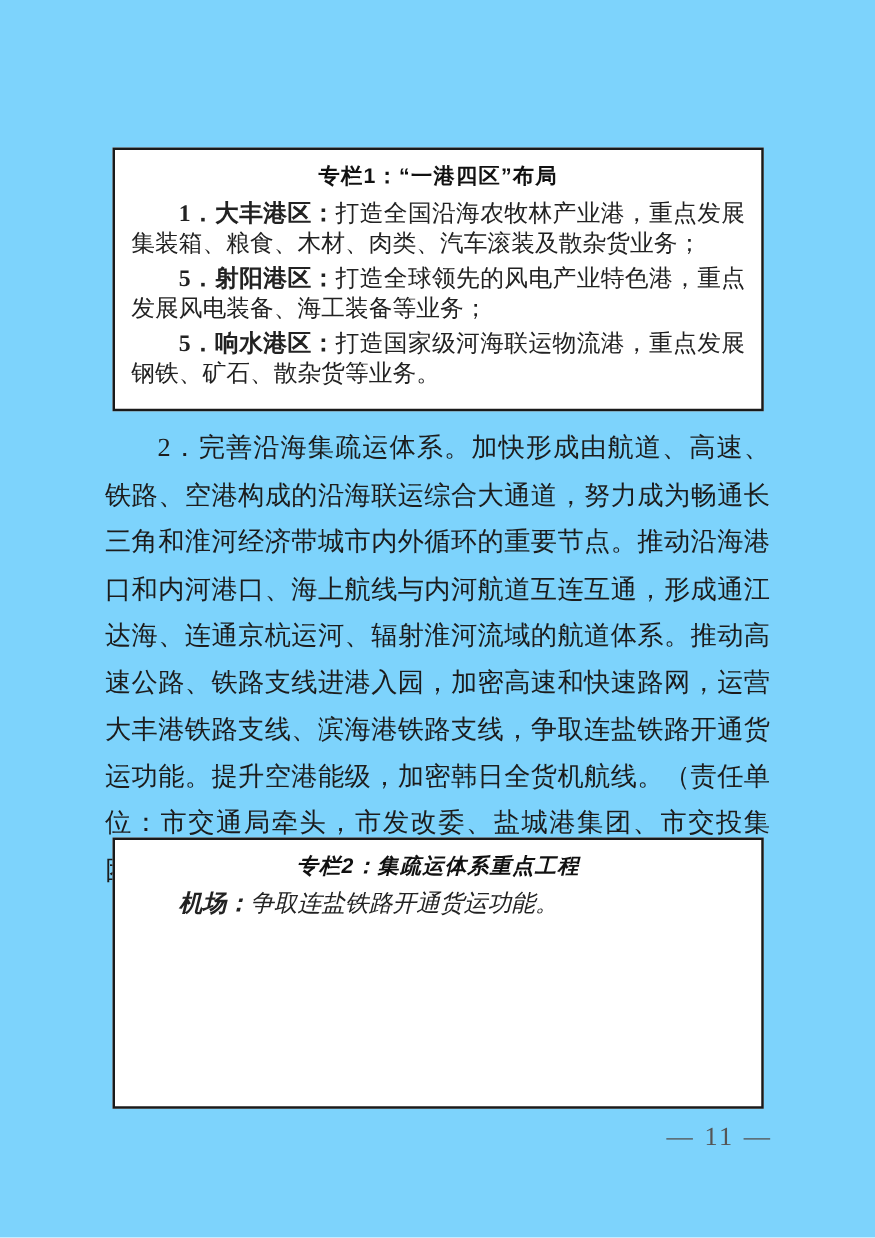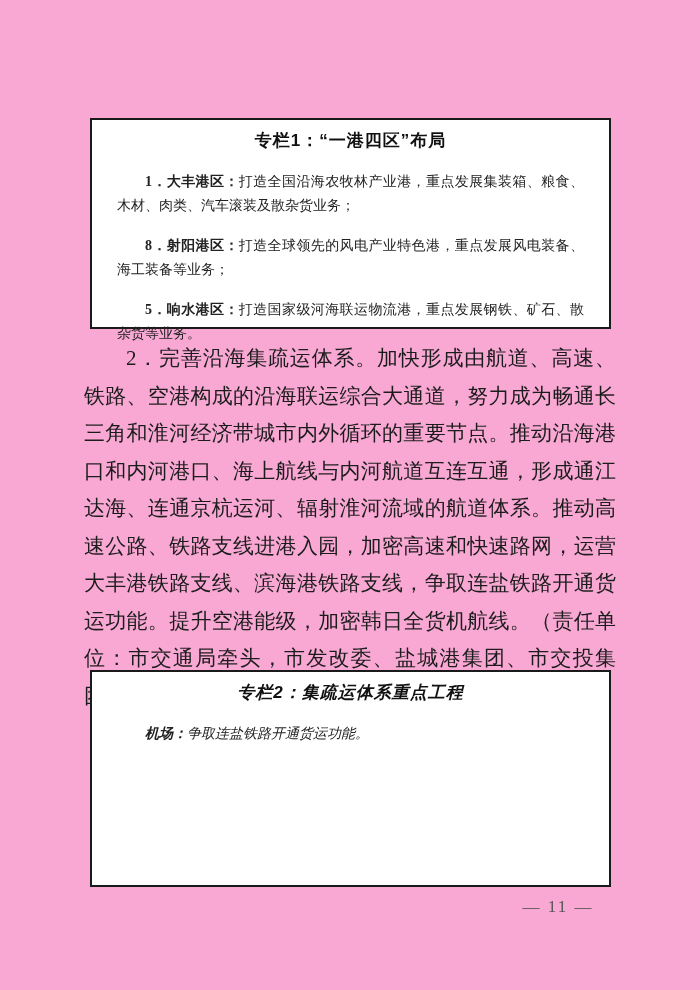--- a/index.html
+++ b/index.html
@@ -1,20 +1,20 @@
 <!DOCTYPE html>
 <html><head>
 <meta charset="utf-8">
 <style>
   html, body { margin: 0; padding: 0; background: #ffffff; }
   .page {
     position: relative;
     width: 700px;
     height: 990px;
-    background: #f9a8d4;
+    background: #7dd3fc;
     font-family: "Liberation Serif", "DejaVu Serif", serif;
     color: #1c1c1c;
     overflow: hidden;
   }
 
   
   .box {
     position: absolute;
     left: 90px;
     width: 521px;
@@ -30,22 +30,22 @@
     text-align: center;
     font-weight: 700;
     font-size: 17px;
     line-height: 26px;
     margin: 2px 0 6px 0;
     font-family: "Liberation Sans", "DejaVu Sans", sans-serif;
     letter-spacing: 1px;
     color: #111111;
   }
   .box-item {
-    margin: 16px;
-    font-size: 14px;
+    margin: 4px;
+    font-size: 19px;
     line-height: 24px;
     text-align: justify;
     text-indent: 2em;
     color: #222222;
   }
   .box-item .lead { font-weight: 700; }
 
   
   .paragraph {
     position: absolute;
@@ -59,35 +59,35 @@
     color: #1c1c1c;
   }
   .paragraph .lead { font-weight: 400; }
 
   
   .page-number {
     position: absolute;
     top: 897px;
     left: 498px;
     width: 120px;
-    text-align: center;
-    font-size: 17px;
+    text-align: right;
+    font-size: 21px;
     letter-spacing: 2px;
     color: #555555;
   }
 </style>
 </head>
 <body>
 
 <div class="page">
 
   <div class="box box1">
     <div class="box-title">专栏1：“一港四区”布局</div>
     <p class="box-item"><b class="lead">1．大丰港区：</b><span>打造全国沿海农牧林产业港，重点发展集装箱、粮食、木材、肉类、汽车滚装及散杂货业务；</span></p>
-    <p class="box-item"><b class="lead">8．射阳港区：</b><span>打造全球领先的风电产业特色港，重点发展风电装备、海工装备等业务；</span></p>
+    <p class="box-item"><b class="lead">5．射阳港区：</b><span>打造全球领先的风电产业特色港，重点发展风电装备、海工装备等业务；</span></p>
     <p class="box-item"><b class="lead">5．响水港区：</b><span>打造国家级河海联运物流港，重点发展钢铁、矿石、散杂货等业务。</span></p>
   </div>
 
   <div class="paragraph">
     <b class="lead">2．完善沿海集疏运体系。</b><span>加快形成由航道、高速、铁路、空港构成的沿海联运综合大通道，努力成为畅通长三角和淮河经济带城市内外循环的重要节点。推动沿海港口和内河港口、海上航线与内河航道互连互通，形成通江达海、连通京杭运河、辐射淮河流域的航道体系。推动高速公路、铁路支线进港入园，加密高速和快速路网，运营大丰港铁路支线、滨海港铁路支线，争取连盐铁路开通货运功能。提升空港能级，加密韩日全货机航线。（责任单位：市交通局牵头，市发改委、盐城港集团、市交投集团、东部机场集团按照职责分工负责）</span>
   </div>
 
   <div class="box box2">
     <div class="box-title">专栏2：集疏运体系重点工程</div>
     <p class="box-item"><b class="lead">机场：</b><span>争取连盐铁路开通货运功能。</span></p>

